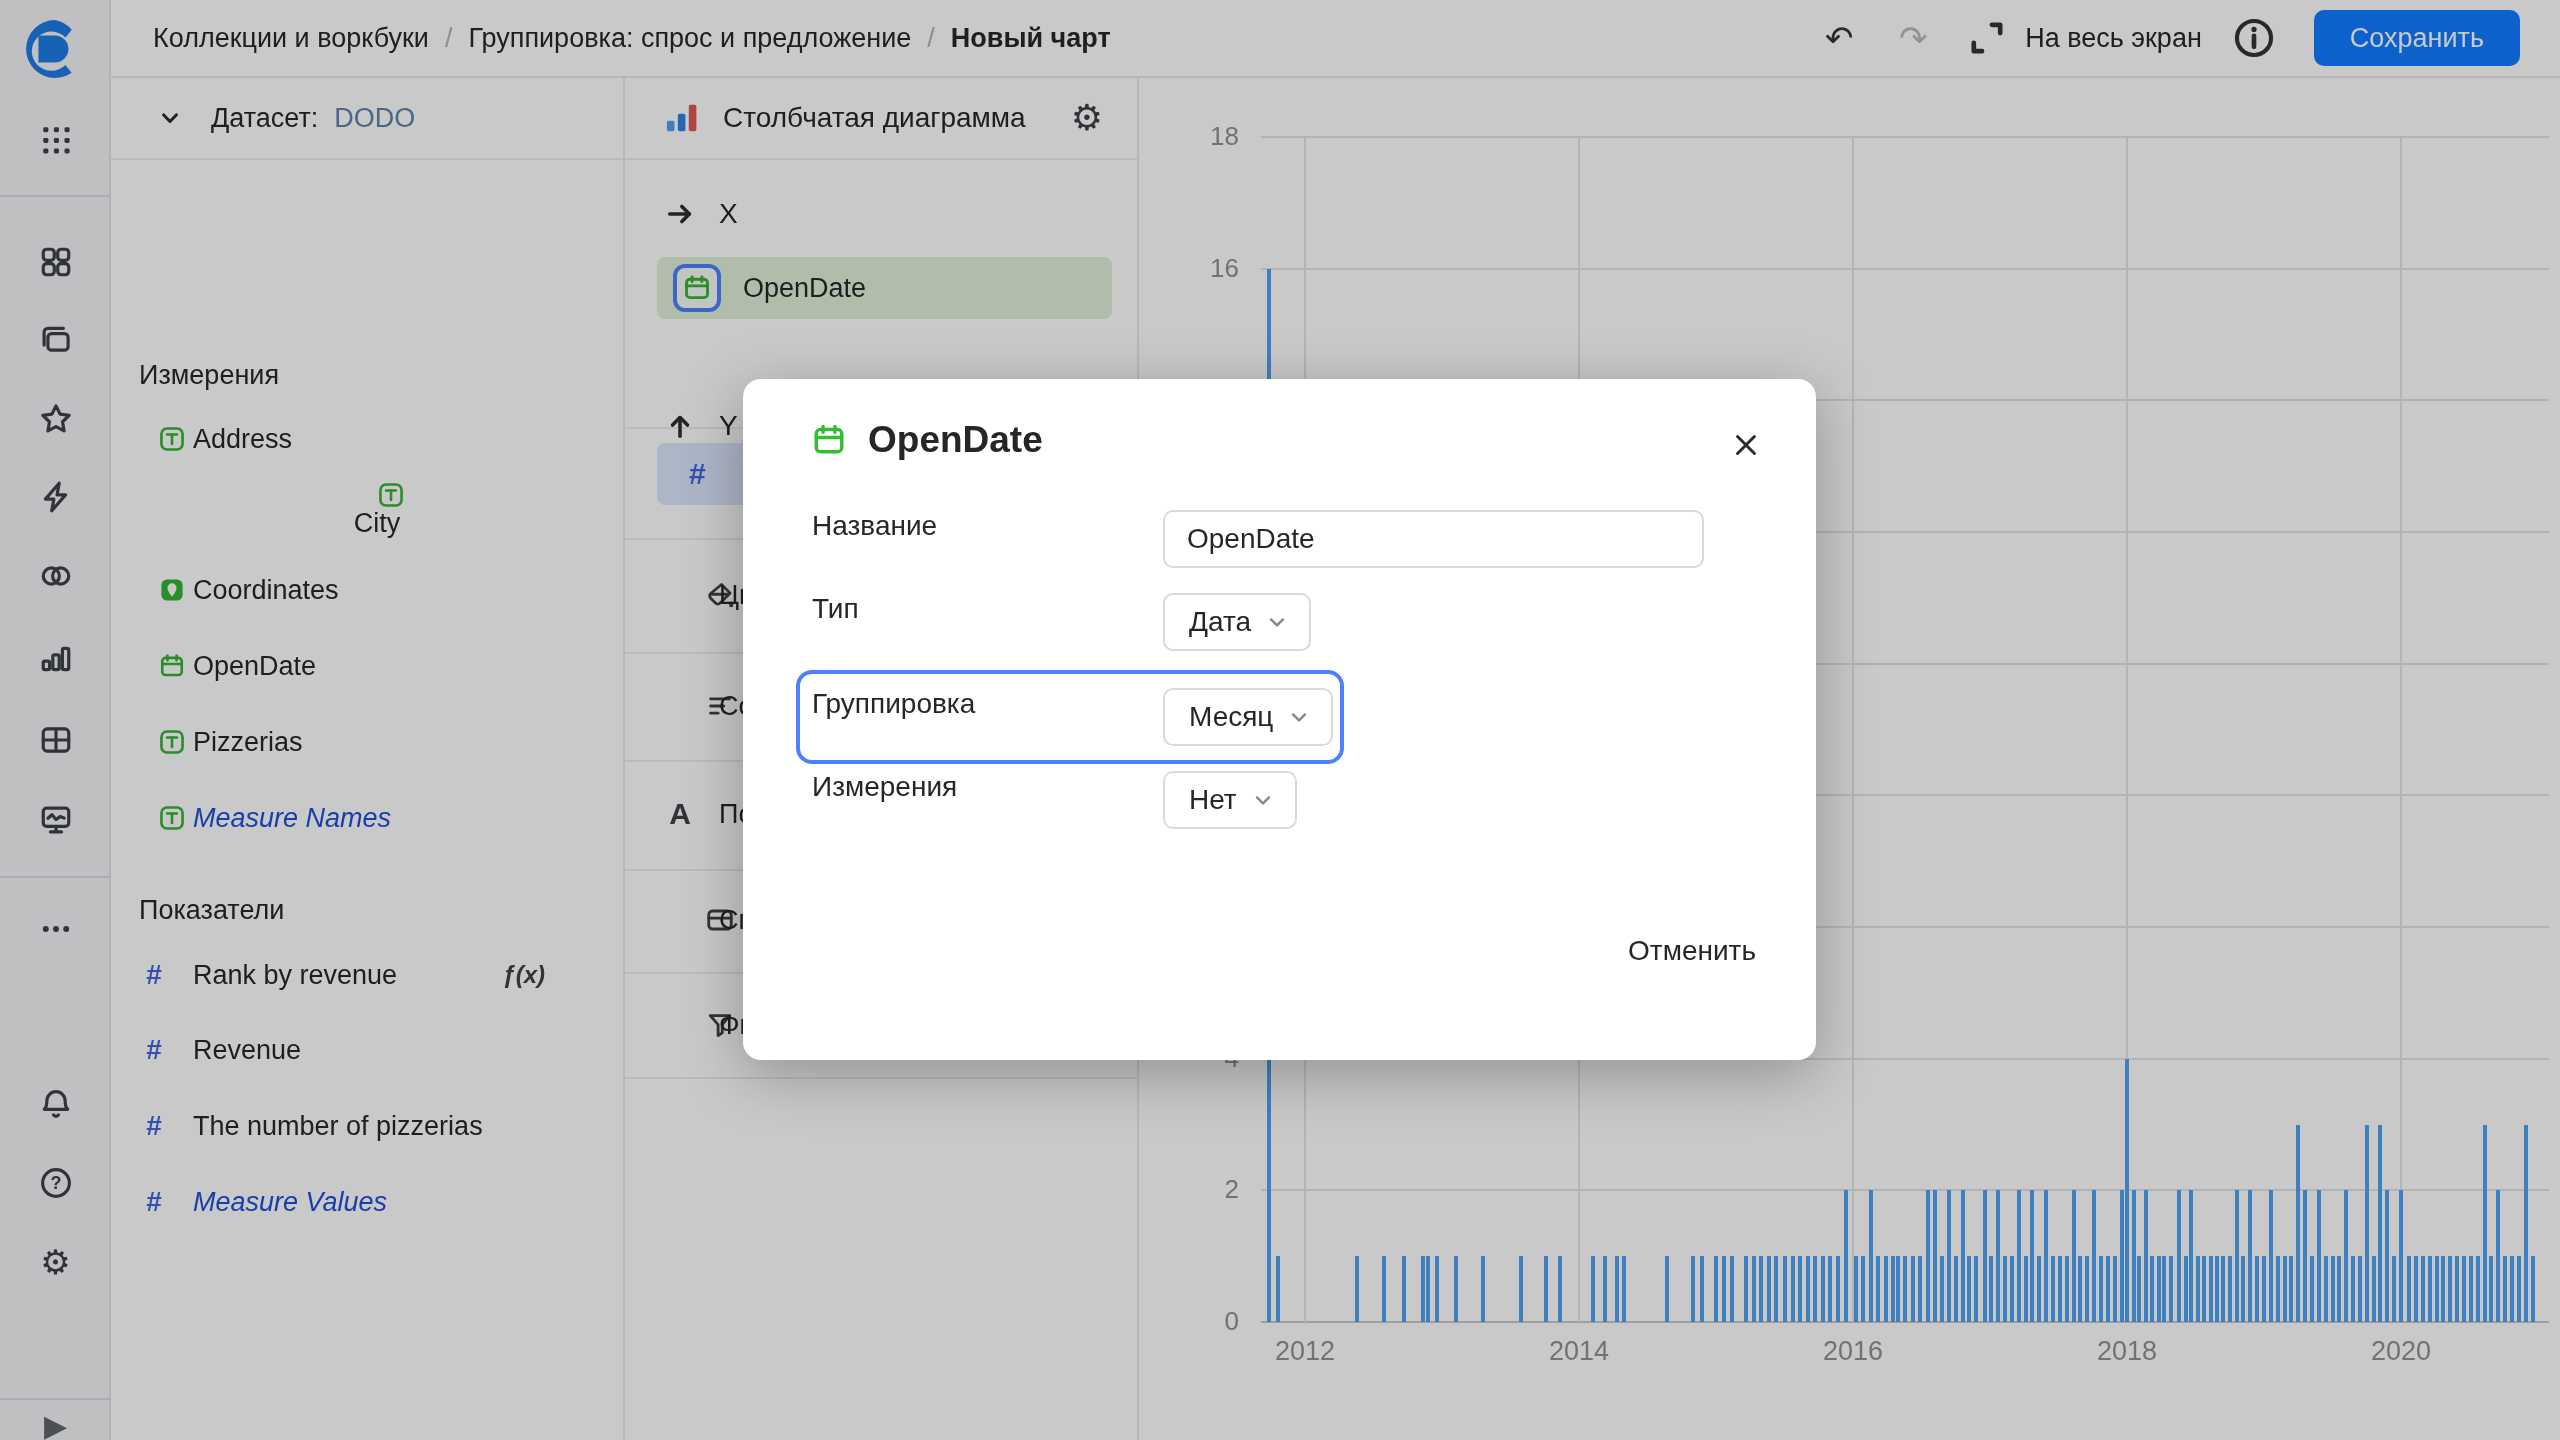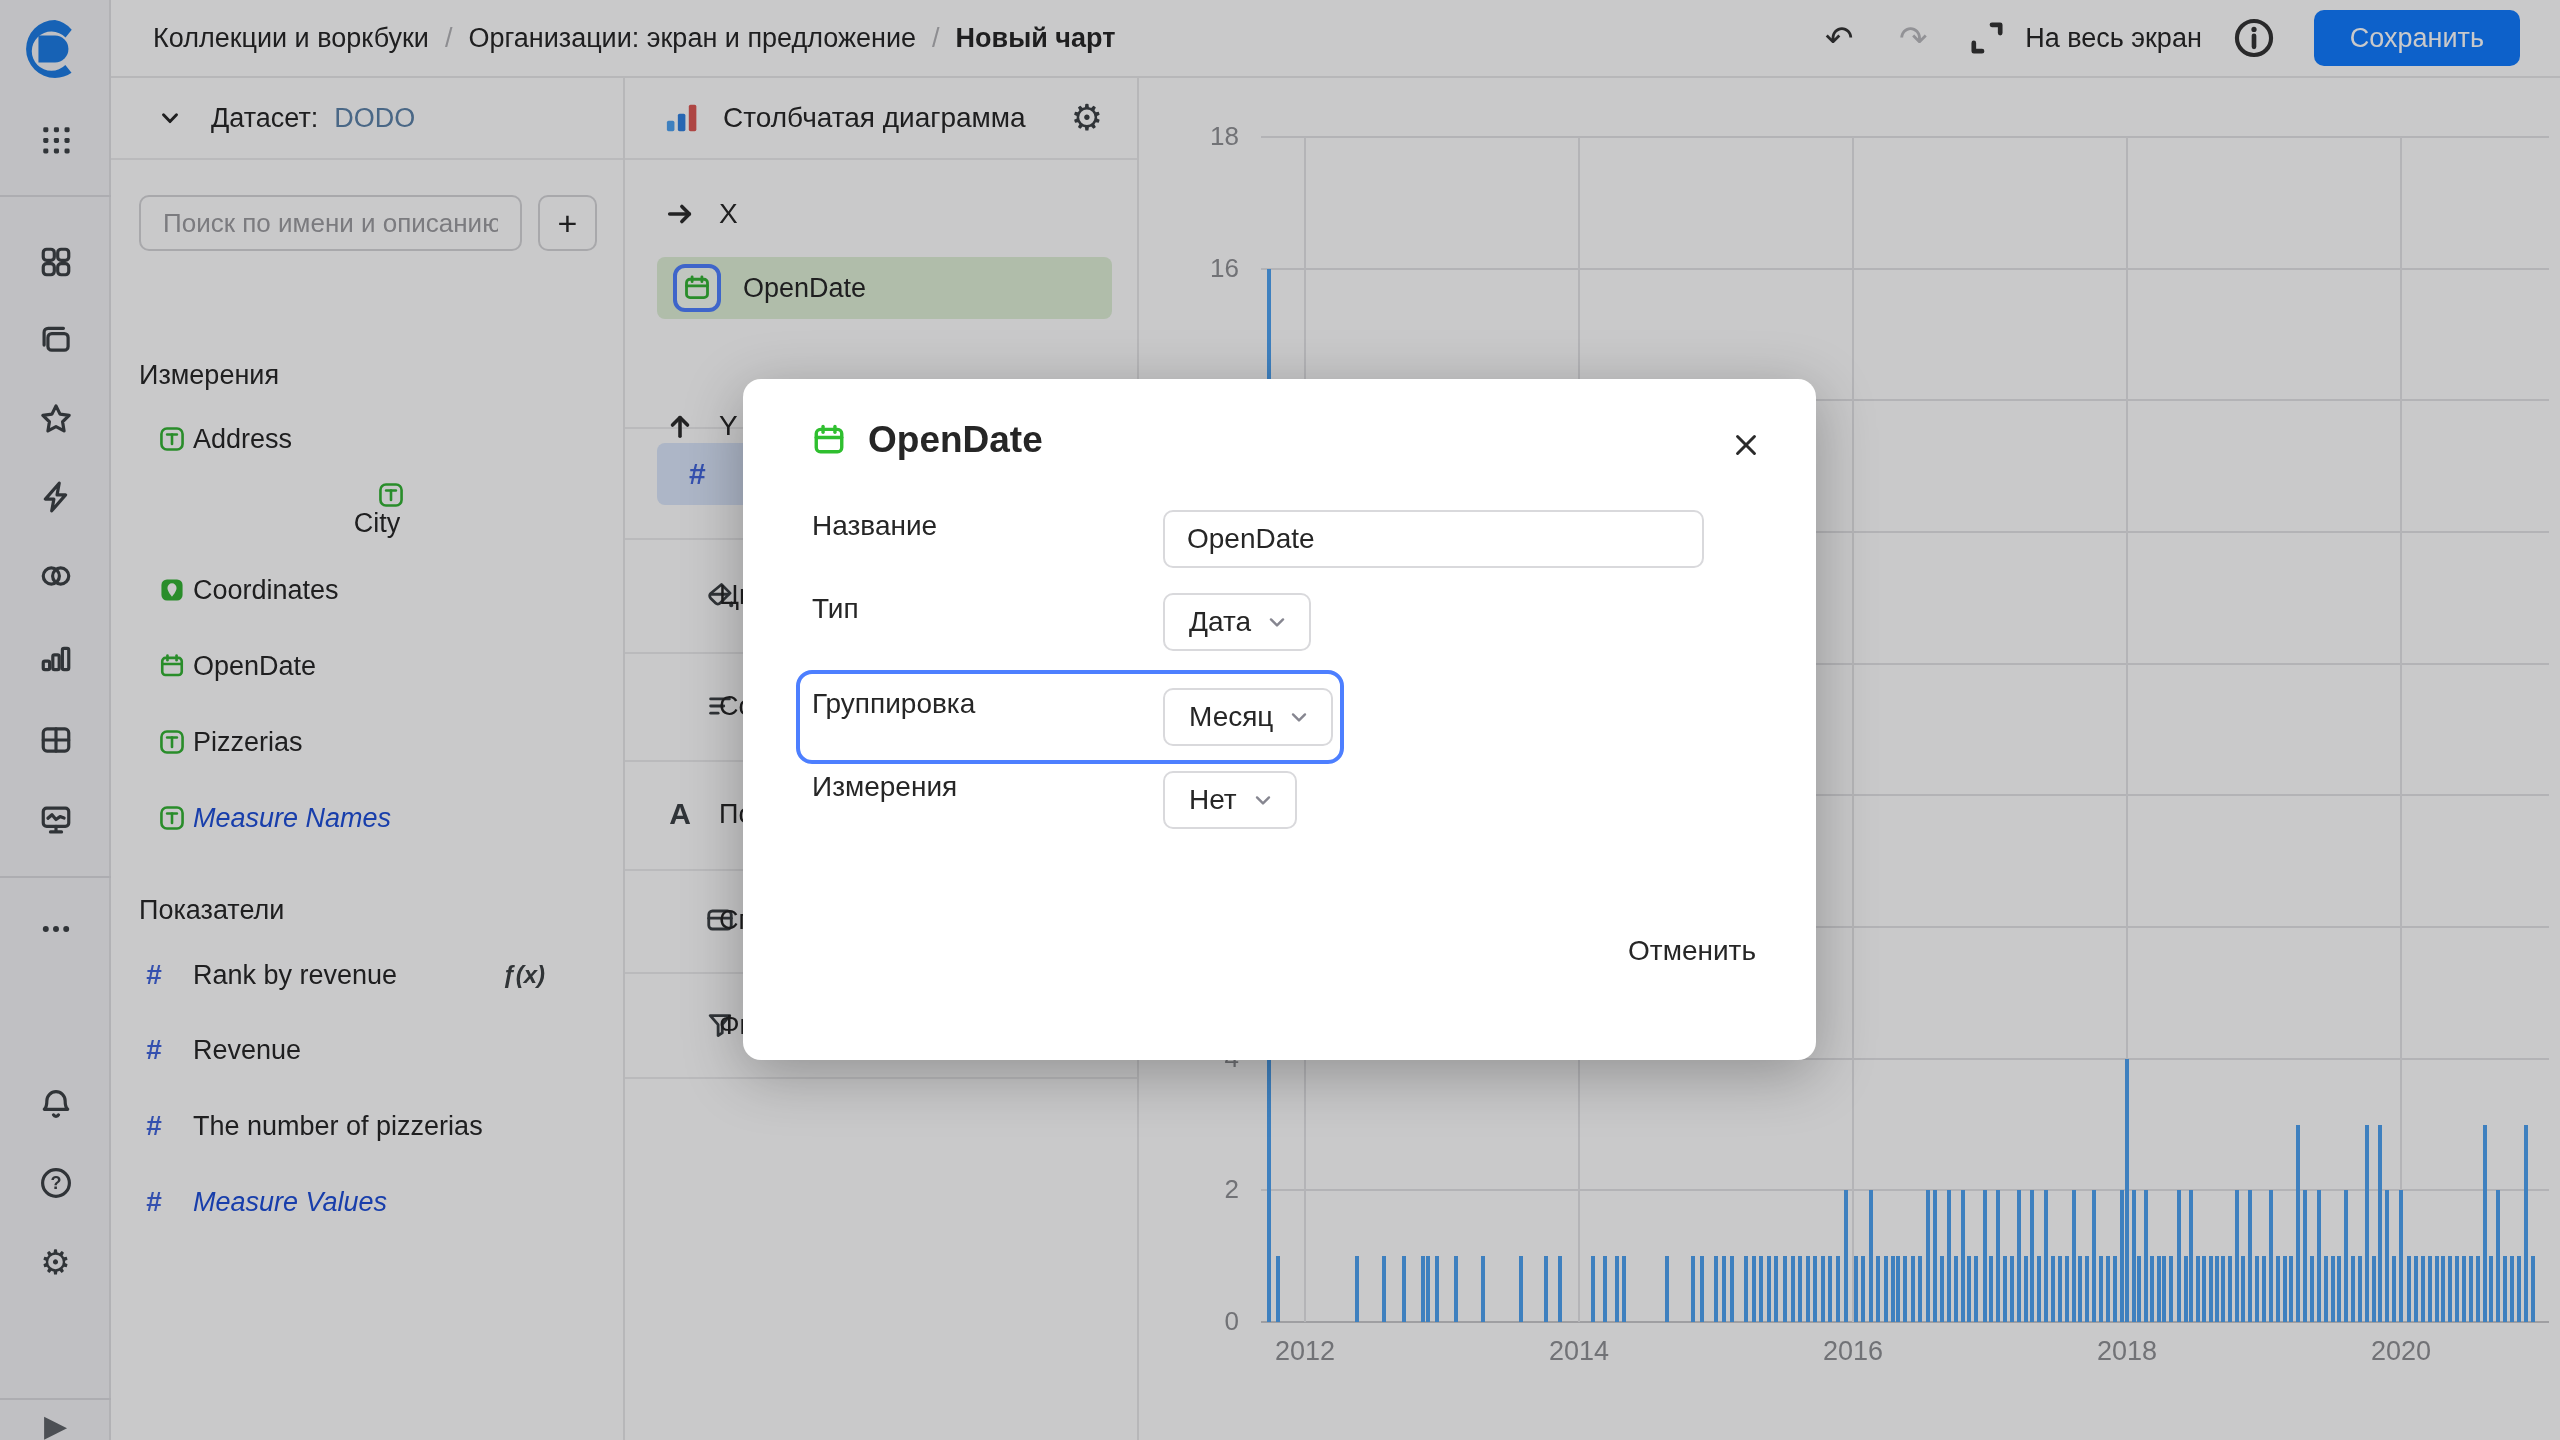--- a/index.html
+++ b/index.html
@@ -368,21 +368,21 @@
       </div>
       <div class="rail-item" style="top: 1394px;">
         <span style="font-size:30px;color:#5f6368;line-height:1">▶</span>
       </div>
     </div>
 
   <div class="topbar">
     <div class="crumbs" id="crumbs">
         <span class="crumb">Коллекции и воркбуки</span>
         <span class="crumb-sep">/</span>
-        <span class="crumb">Организации: экран и предложение</span>
+        <span class="crumb">Группировка: спрос и предложение</span>
         <span class="crumb-sep">/</span>
         <span class="crumb last">Новый чарт</span>
       </div>
     <div class="top-actions">
       <div class="icon-btn">
           <span class="uni-arrow">↶</span>
         </div>
       <div class="icon-btn">
           <span class="uni-arrow disabled">↷</span>
         </div>
@@ -404,24 +404,20 @@
     </div>
   </div>
 
   <div class="ds-panel">
     <div class="ds-head">
       <svg viewBox="0 0 16 16" fill="none" stroke="#262626" stroke-width="1.8" stroke-linecap="round" stroke-linejoin="round">
           <path d="M4 6l4 4.2L12 6"></path>
         </svg>
       <span class="ds-label">Датасет:</span>
       <span class="ds-name">DODO</span>
-    </div>
-    <div class="search-row">
-      <input class="search-input" placeholder="Поиск по имени и описанию" style="">
-      <button class="add-btn">+</button>
     </div>
     <div class="sect-title" style="top:282px">Измерения</div>
     <div id="dimList">
         <div class="field-row" style="top: 329px;">
           <span style="width: 26px; height: 26px; margin-left: 18px; flex: 0 0 auto; display: inline-flex;">
             <svg viewBox="0 0 16 16" fill="none" stroke="#32b232" stroke-width="1.6" stroke-linecap="round">
               <rect x="1.5" y="1.5" width="13" height="13" rx="3.4"></rect>
               <path d="M5 5.2h6"></path>
               <path d="M8 5.2V11"></path>
             </svg>

